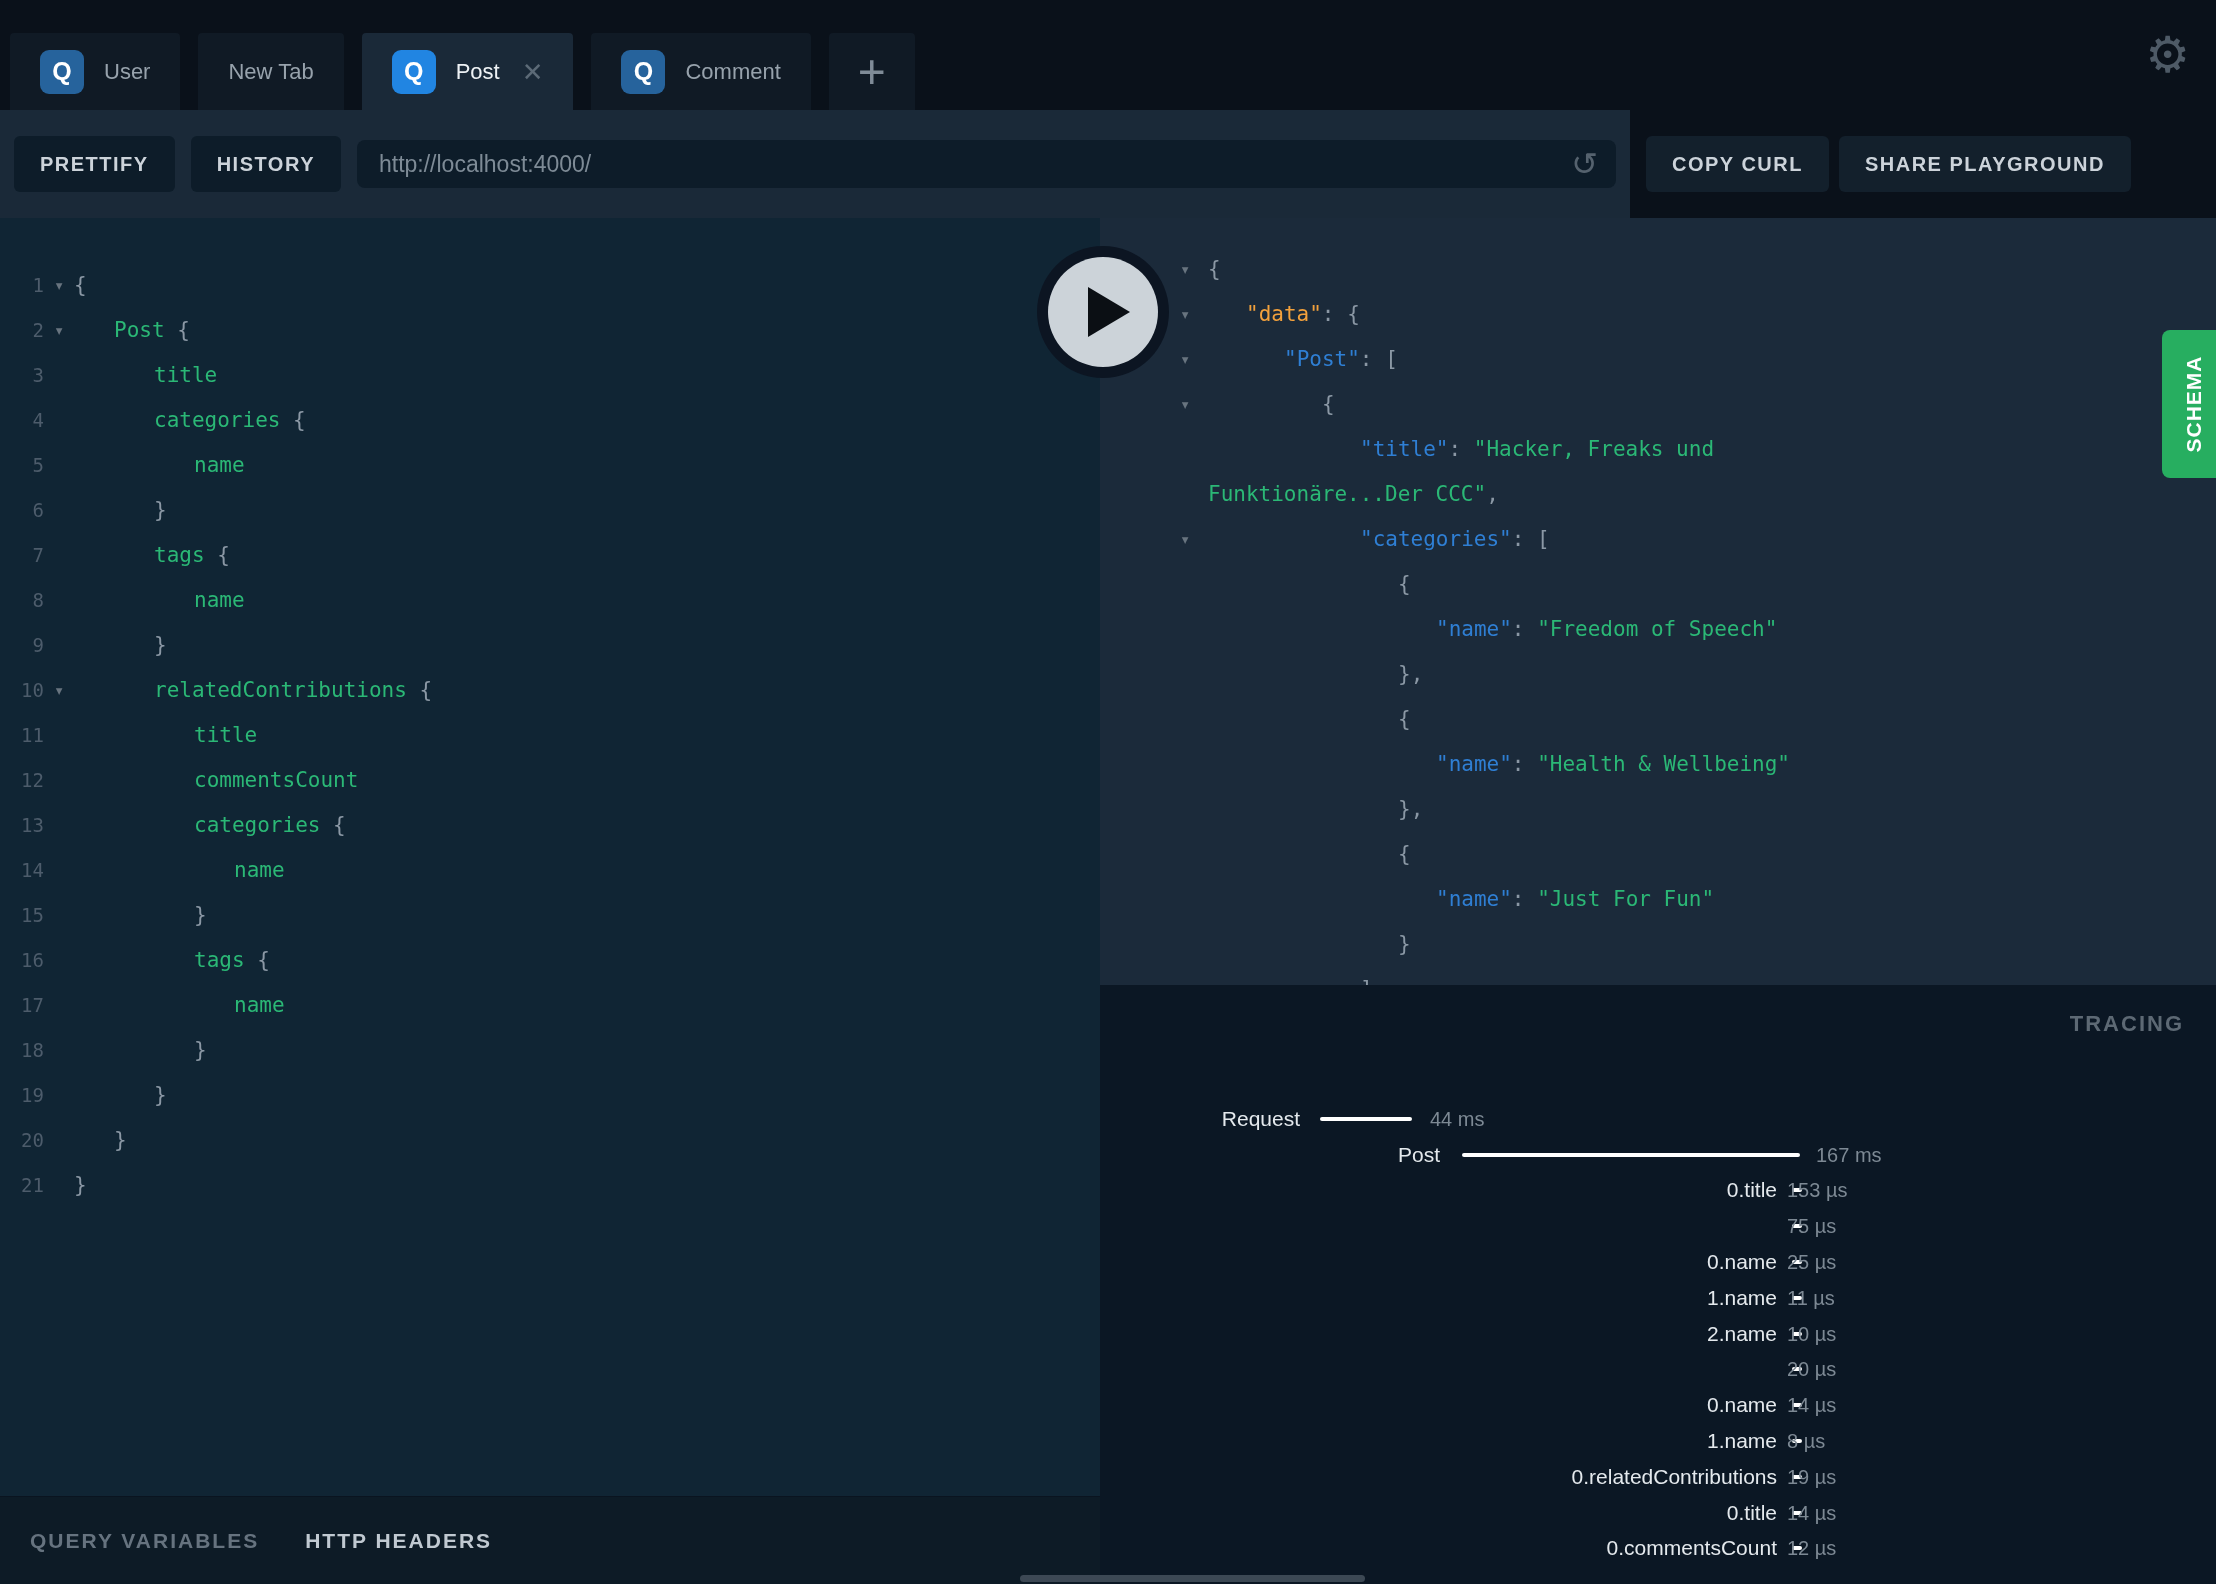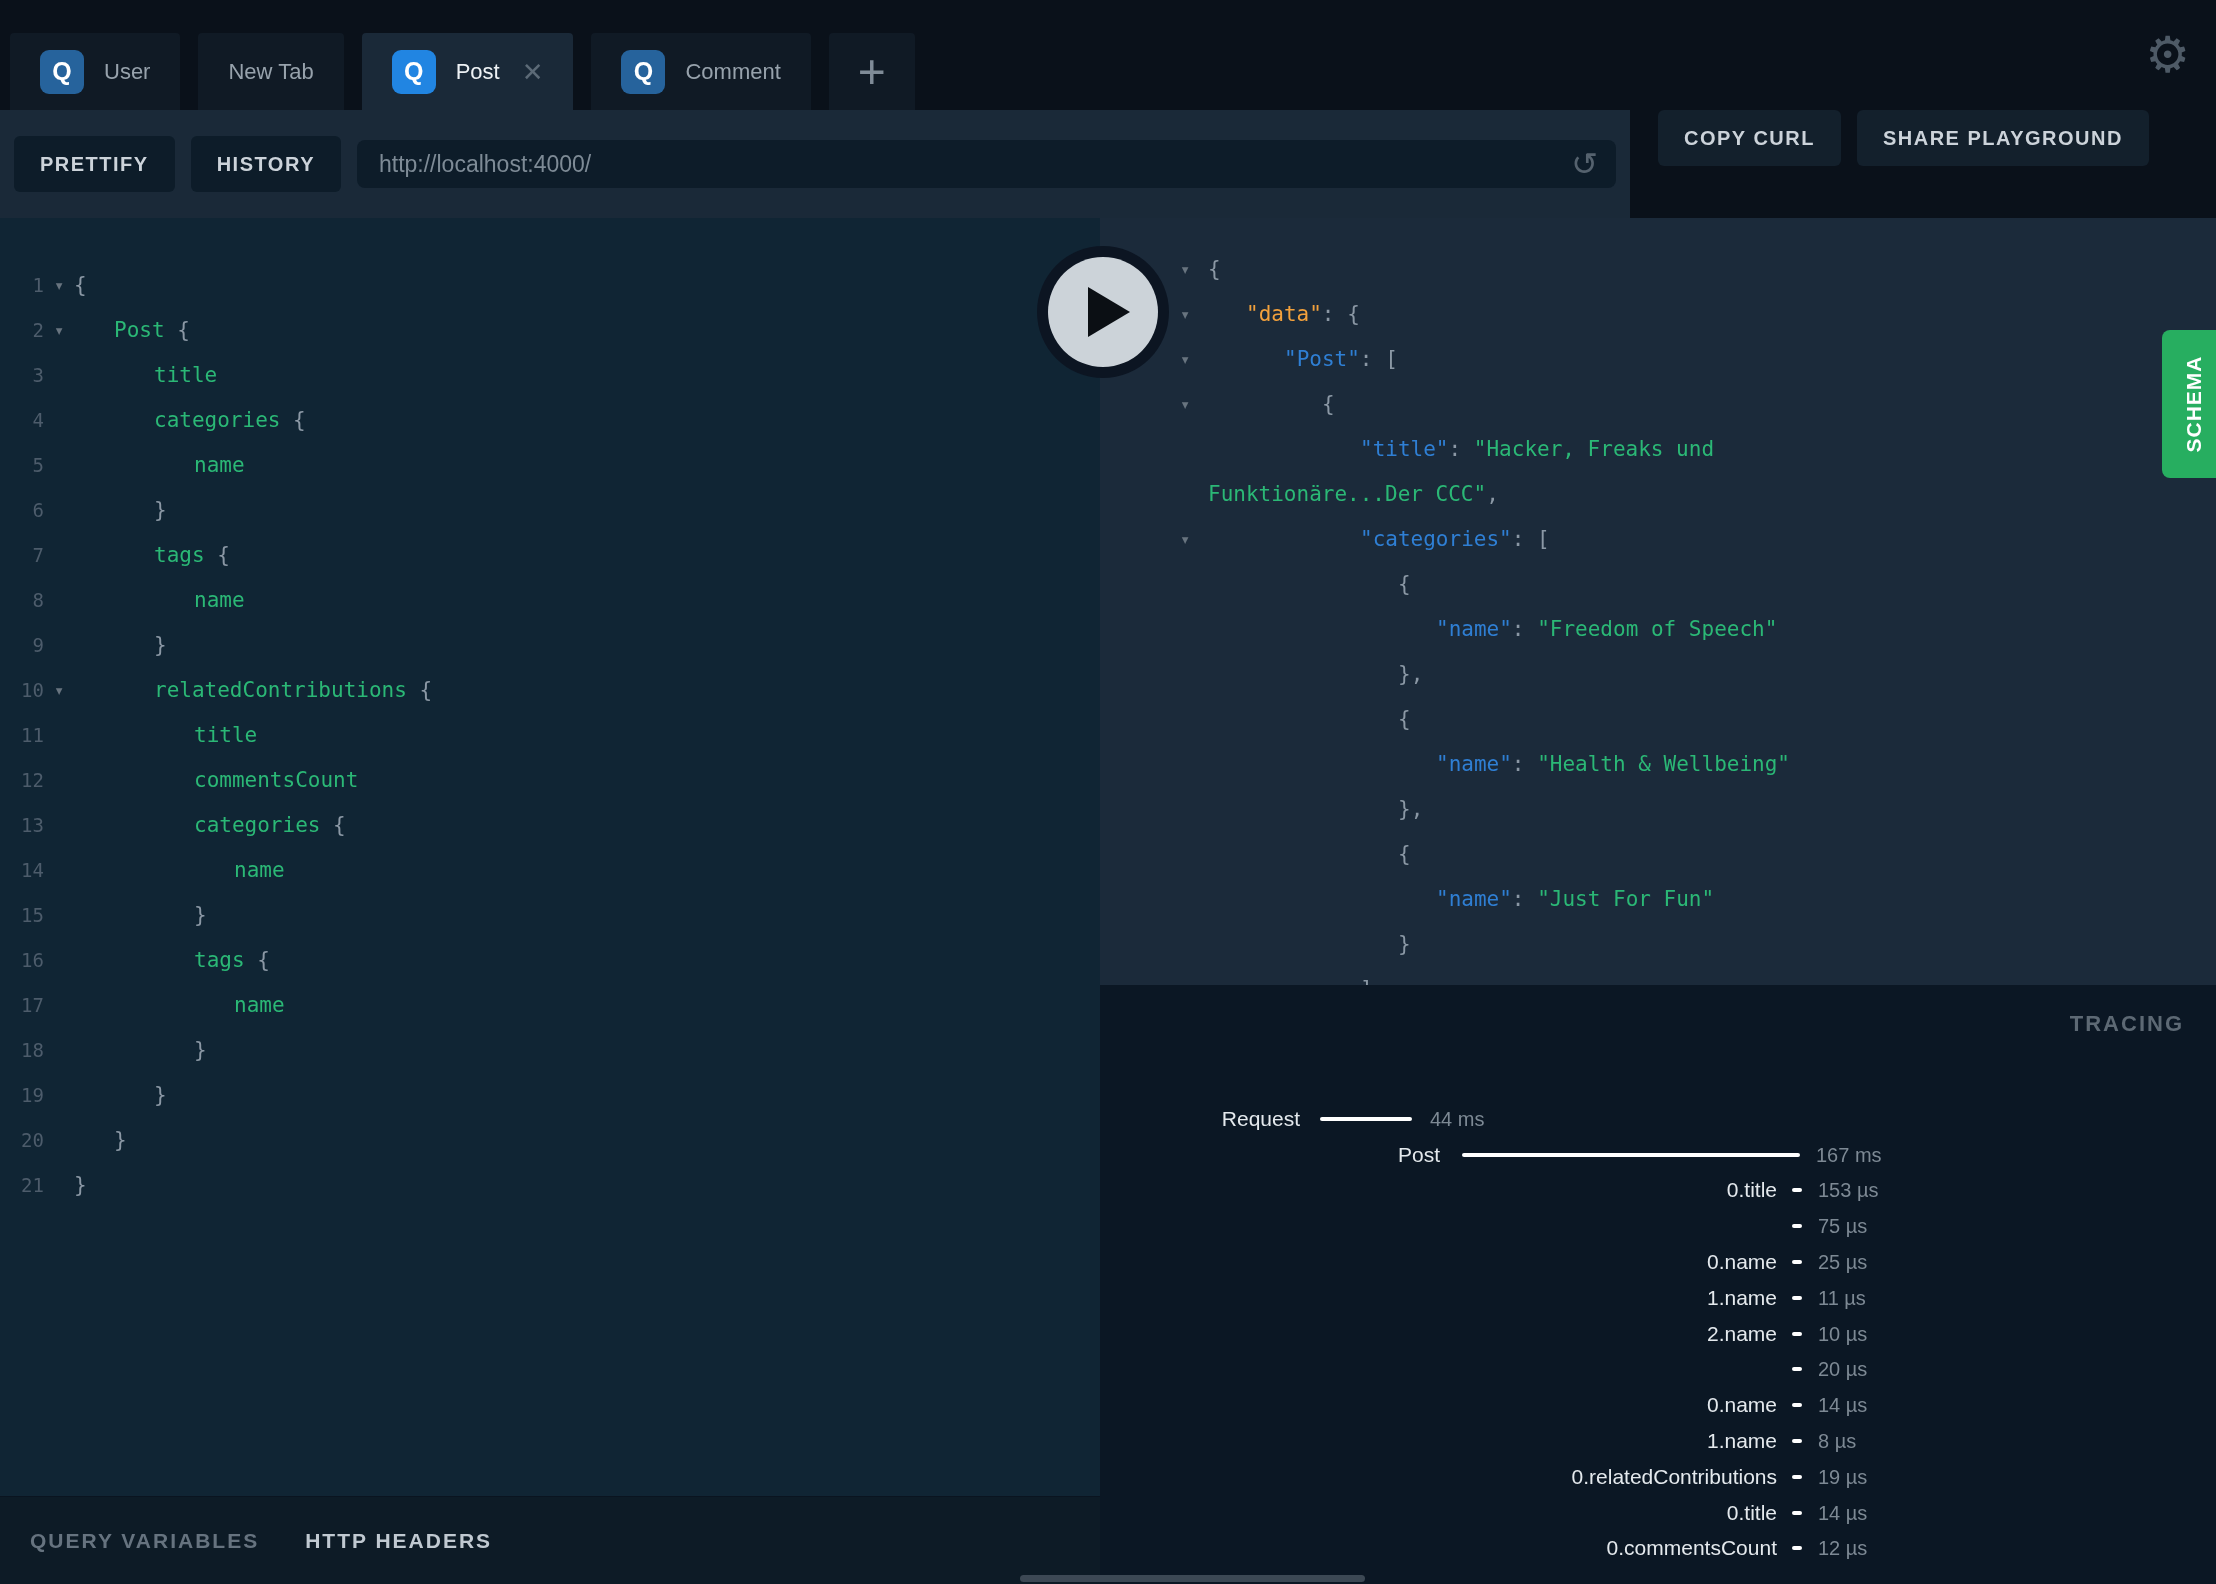--- a/index.html
+++ b/index.html
@@ -30,21 +30,21 @@
   .toolbar-left{width:1630px;background:#1a2938;display:flex;align-items:center;
        gap:16px;padding:0 14px;box-sizing:border-box;}
   .tb-btn{height:56px;padding:0 26px;border-radius:6px;background:#0d1c29;
        display:flex;align-items:center;color:#ccd3da;font-size:20px;font-weight:700;
        letter-spacing:1.5px;cursor:pointer;white-space:nowrap;}
   .url-box{flex:1;height:48px;border-radius:8px;background:#0d1c29;position:relative;
        display:flex;align-items:center;padding:0 22px;box-sizing:border-box;}
   .url-text{color:#7e8b96;font-size:23px;}
   .reload{position:absolute;right:18px;top:50%;transform:translateY(-50%);
        color:#55626e;font-size:32px;line-height:1;cursor:pointer;}
-  .toolbar-right{flex:1;display:flex;align-items:flex-start;gap:16px;padding-left:28px;}
+  .toolbar-right{flex:1;display:flex;align-items:center;gap:10px;padding-left:16px;}
   .tb-btn.light{background:#13202c;}
 
   
   .query-pane{position:absolute;left:0;top:218px;width:1100px;height:1278px;
        background:#102534;overflow:hidden;}
   .response-pane{position:absolute;left:1100px;top:218px;width:1116px;height:767px;
        background:#1b2a3a;overflow:hidden;}
   .tracing-pane{position:absolute;left:1100px;top:985px;width:1116px;height:599px;
        background:#0b1724;overflow:hidden;}
   .bottombar{position:absolute;left:0;top:1496px;width:1100px;height:88px;
@@ -99,21 +99,21 @@
   .t-bar{position:absolute;top:50%;transform:translateY(-50%);height:4px;
        background:#ffffff;border-radius:2px;}
   .kind-request .t-label{left:0;width:200px;}
   .kind-request .t-bar{left:220px;width:92px;}
   .kind-request .t-value{left:330px;}
   .kind-post .t-label{left:0;width:340px;}
   .kind-post .t-bar{left:362px;width:338px;}
   .kind-post .t-value{left:716px;}
   .kind-field .t-label{left:0;width:677px;}
   .kind-field .t-bar{left:692px;width:10px;}
-  .kind-field .t-value{left:718px;}
+  .kind-field .t-value{left:687px;}
 
   .h-scrollbar{position:absolute;left:1020px;top:1575px;width:345px;height:7px;
        border-radius:4px;background:#3c4854;cursor:pointer;}
 </style>
 </head>
 <body>
 
 <div id="app">
 
   <div class="tabbar">

